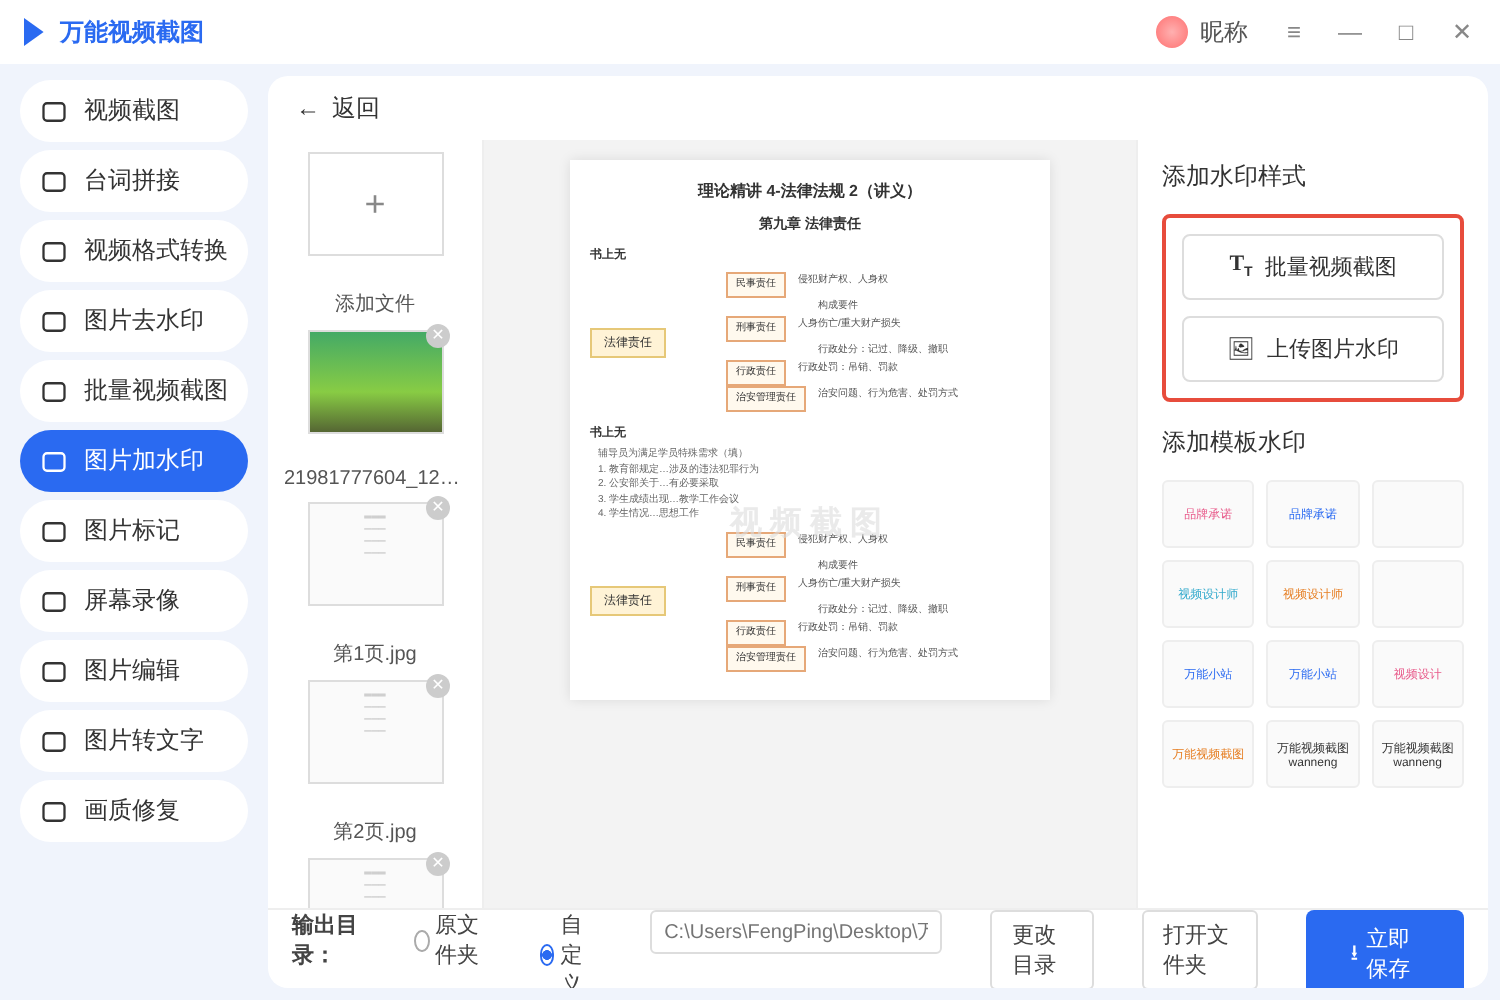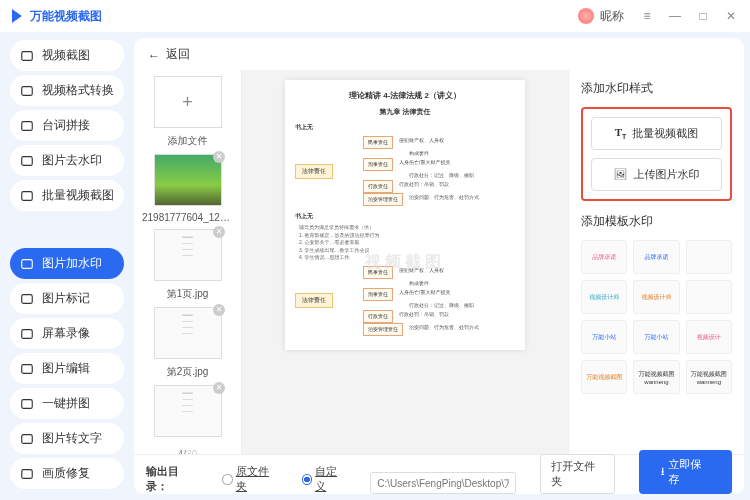--- a/index.html
+++ b/index.html
@@ -9,32 +9,32 @@
 .titlebar .logo-icon { width: 14px; height: 14px; background: #2a6af1; clip-path: polygon(0 0, 70% 50%, 0 100%); }
 .titlebar .spacer { flex: 1; }
 .titlebar .user { display: flex; align-items: flex-start; gap: 6px; color: #555; }
 .avatar { width: 16px; height: 16px; border-radius: 50%; background: radial-gradient(circle, #ffb0b0, #ff7070); }
 .win-btns { display: flex; gap: 14px; margin-left: 16px; color: #888; }
 .win-btns span { cursor: pointer; width: 14px; text-align: center; }
 
 .main { display: flex; height: 468px; }
 .sidebar { width: 134px; padding: 8px 10px; display: flex; flex-direction: column; gap: 4px; overflow: hidden; }
 .sidebar-item { display: flex; align-items: center; gap: 8px; padding: 7px 10px; border-radius: 16px; background: #fff; cursor: pointer; color: #333; font-size: 12px; }
-.sidebar-item.active { background: #2a6af1; color: #fff; margin-top: 33px; }
+.sidebar-item.active { background: #2a6af1; color: #fff; }
 .sidebar-item .ic { width: 14px; height: 14px; display: inline-block; }
 
 .content { flex: 1; background: #fff; border-radius: 10px; margin: 6px 6px 6px 0; display: flex; flex-direction: column; overflow: hidden; }
 .topbar { height: 32px; display: flex; align-items: center; padding: 0 14px; color: #333; gap: 6px; }
 .body { flex: 1; display: flex; overflow: hidden; }
 
 .thumbs { width: 108px; border-right: 1px solid #eee; padding: 6px 8px 0; overflow: hidden; display: flex; flex-direction: column; }
 .thumb { position: relative; margin-bottom: 6px; text-align: center; }
 .thumb-img { width: 68px; height: 52px; border: 1px solid #ddd; margin: 0 auto; background: #fafafa; position: relative; overflow: hidden; font-size: 5px; color: #aaa; }
 .thumb-add { width: 68px; height: 52px; border: 1px solid #ddd; margin: 0 auto; display: flex; align-items: center; justify-content: center; font-size: 18px; color: #888; }
-.thumb-label { font-size: 10px; color: #555; margin-top: 6px; white-space: nowrap; overflow: hidden; text-overflow: ellipsis; }
+.thumb-label { font-size: 10px; color: #555; margin-top: 17px; white-space: nowrap; overflow: hidden; text-overflow: ellipsis; }
 .thumb .close { position: absolute; top: -3px; right: 8px; width: 12px; height: 12px; border-radius: 50%; background: #ccc; color: #fff; font-size: 8px; line-height: 12px; text-align: center; }
 .thumb-counter { text-align: center; font-size: 10px; color: #888; margin-top: auto; padding-bottom: 6px; }
 
 .preview { flex: 1; background: #f3f3f3; position: relative; overflow: hidden; display: flex; align-items: flex-start; justify-content: center; padding: 10px; }
 .page { width: 240px; background: #fff; padding: 10px; font-size: 7px; color: #333; box-shadow: 0 0 6px rgba(0,0,0,.1); }
 .page h3 { text-align: center; font-size: 8px; margin-bottom: 6px; font-weight: bold; }
 .page h4 { text-align: center; font-size: 7px; margin-bottom: 6px; }
 .section-label { background: #fff3d6; border: 1px solid #e6c878; padding: 2px 6px; display: inline-block; font-size: 6px; margin: 4px 0; }
 .tree { margin-left: 24px; font-size: 6px; line-height: 1.8; }
 .tree-row { display: flex; gap: 6px; }
@@ -43,22 +43,22 @@
 .part-text { font-size: 5px; color: #666; line-height: 1.5; margin: 3px 4px; }
 
 .rightpanel { width: 176px; border-left: 1px solid #eee; padding: 10px 12px; overflow-y: auto; }
 .rp-title { font-size: 12px; color: #333; margin-bottom: 10px; }
 .rp-group { border: 2px solid #e74c3c; border-radius: 4px; padding: 8px; margin-bottom: 12px; }
 .rp-btn { border: 1px solid #ddd; border-radius: 4px; padding: 8px; text-align: center; font-size: 11px; color: #333; cursor: pointer; display: flex; align-items: center; justify-content: center; gap: 6px; }
 .rp-btn + .rp-btn { margin-top: 8px; }
 .tpl-grid { display: grid; grid-template-columns: 1fr 1fr 1fr; gap: 6px; }
 .tpl { height: 34px; border: 1px solid #eee; border-radius: 3px; background: #fafafa; font-size: 6px; display: flex; align-items: center; justify-content: center; color: #888; overflow: hidden; text-align: center; }
 
-.footer { height: 40px; border-top: 1px solid #eee; display: flex; align-items: flex-end; padding: 0 12px; gap: 24px; font-size: 11px; color: #444; }
-.footer .radio { display: flex; align-items: center; gap: 3px; text-decoration: underline; }
+.footer { height: 40px; border-top: 1px solid #eee; display: flex; align-items: flex-start; padding: 0 12px; gap: 24px; font-size: 11px; color: #444; }
+.footer .radio { display: flex; align-items: center; gap: 3px; }
 .footer .radio .dot { width: 11px; height: 11px; border: 1px solid #aaa; border-radius: 50%; display: inline-block; }
 .footer .radio.checked .dot { border-color: #2a6af1; background: radial-gradient(circle, #2a6af1 45%, #fff 50%); }
 .footer input[type=text] { flex: 0 0 140px; height: 22px; border: 1px solid #ddd; border-radius: 3px; padding: 0 6px; font-size: 10px; color: #aaa; }
 .footer .btn-outline { border: 1px solid #ddd; background: #fff; padding: 4px 10px; border-radius: 3px; cursor: pointer; }
 .footer .btn-primary { background: #2a6af1; color: #fff; padding: 7px 22px; border-radius: 4px; cursor: pointer; margin-left: auto; display: flex; align-items: center; gap: 4px; }
 
 .ic-svg { width: 14px; height: 14px; }
 </style>
 </head>
 <body>
@@ -86,32 +86,32 @@
       <div class="sidebar-item">
         <span class="ic"><svg class="ic-svg" viewBox="0 0 16 16">
             <rect x="2" y="3" width="12" height="10" rx="2" fill="none" stroke="currentColor" stroke-width="1.3"></rect>
           </svg></span>
         <span>视频截图</span>
       </div>
       <div class="sidebar-item">
         <span class="ic"><svg class="ic-svg" viewBox="0 0 16 16">
             <rect x="2" y="3" width="12" height="10" rx="2" fill="none" stroke="currentColor" stroke-width="1.3"></rect>
           </svg></span>
+        <span>台词拼接</span>
+      </div>
+      <div class="sidebar-item">
+        <span class="ic"><svg class="ic-svg" viewBox="0 0 16 16">
+            <rect x="2" y="3" width="12" height="10" rx="2" fill="none" stroke="currentColor" stroke-width="1.3"></rect>
+          </svg></span>
         <span>视频格式转换</span>
       </div>
       <div class="sidebar-item">
         <span class="ic"><svg class="ic-svg" viewBox="0 0 16 16">
             <rect x="2" y="3" width="12" height="10" rx="2" fill="none" stroke="currentColor" stroke-width="1.3"></rect>
           </svg></span>
-        <span>台词拼接</span>
-      </div>
-      <div class="sidebar-item">
-        <span class="ic"><svg class="ic-svg" viewBox="0 0 16 16">
-            <rect x="2" y="3" width="12" height="10" rx="2" fill="none" stroke="currentColor" stroke-width="1.3"></rect>
-          </svg></span>
         <span>图片去水印</span>
       </div>
       <div class="sidebar-item">
         <span class="ic"><svg class="ic-svg" viewBox="0 0 16 16">
             <rect x="2" y="3" width="12" height="10" rx="2" fill="none" stroke="currentColor" stroke-width="1.3"></rect>
           </svg></span>
         <span>批量视频截图</span>
       </div>
       <div class="sidebar-item active">
         <span class="ic"><svg class="ic-svg" viewBox="0 0 16 16">
@@ -129,26 +129,20 @@
         <span class="ic"><svg class="ic-svg" viewBox="0 0 16 16">
             <rect x="2" y="3" width="12" height="10" rx="2" fill="none" stroke="currentColor" stroke-width="1.3"></rect>
           </svg></span>
         <span>屏幕录像</span>
       </div>
       <div class="sidebar-item">
         <span class="ic"><svg class="ic-svg" viewBox="0 0 16 16">
             <rect x="2" y="3" width="12" height="10" rx="2" fill="none" stroke="currentColor" stroke-width="1.3"></rect>
           </svg></span>
         <span>图片编辑</span>
-      </div>
-      <div class="sidebar-item">
-        <span class="ic"><svg class="ic-svg" viewBox="0 0 16 16">
-            <rect x="2" y="3" width="12" height="10" rx="2" fill="none" stroke="currentColor" stroke-width="1.3"></rect>
-          </svg></span>
-        <span>一键拼图</span>
       </div>
       <div class="sidebar-item">
         <span class="ic"><svg class="ic-svg" viewBox="0 0 16 16">
             <rect x="2" y="3" width="12" height="10" rx="2" fill="none" stroke="currentColor" stroke-width="1.3"></rect>
           </svg></span>
         <span>图片转文字</span>
       </div>
       <div class="sidebar-item">
         <span class="ic"><svg class="ic-svg" viewBox="0 0 16 16">
             <rect x="2" y="3" width="12" height="10" rx="2" fill="none" stroke="currentColor" stroke-width="1.3"></rect>
@@ -307,20 +301,21 @@
       <span style="font-weight:bold">输出目录：</span>
       <label class="radio">
         <span class="dot"></span>
           <span>原文件夹</span>
       </label>
       <label class="radio checked">
         <span class="dot"></span>
           <span>自定义</span>
       </label>
       <input type="text" placeholder="C:\Users\FengPing\Desktop\万能视" style="">
+      <span class="btn-outline">更改目录</span>
       <span class="btn-outline">打开文件夹</span>
       <span class="btn-primary">
         <span>⭳</span>
         <span>立即保存</span>
       </span>
     </div>
   </div>
 </div>
 
 </body></html>

